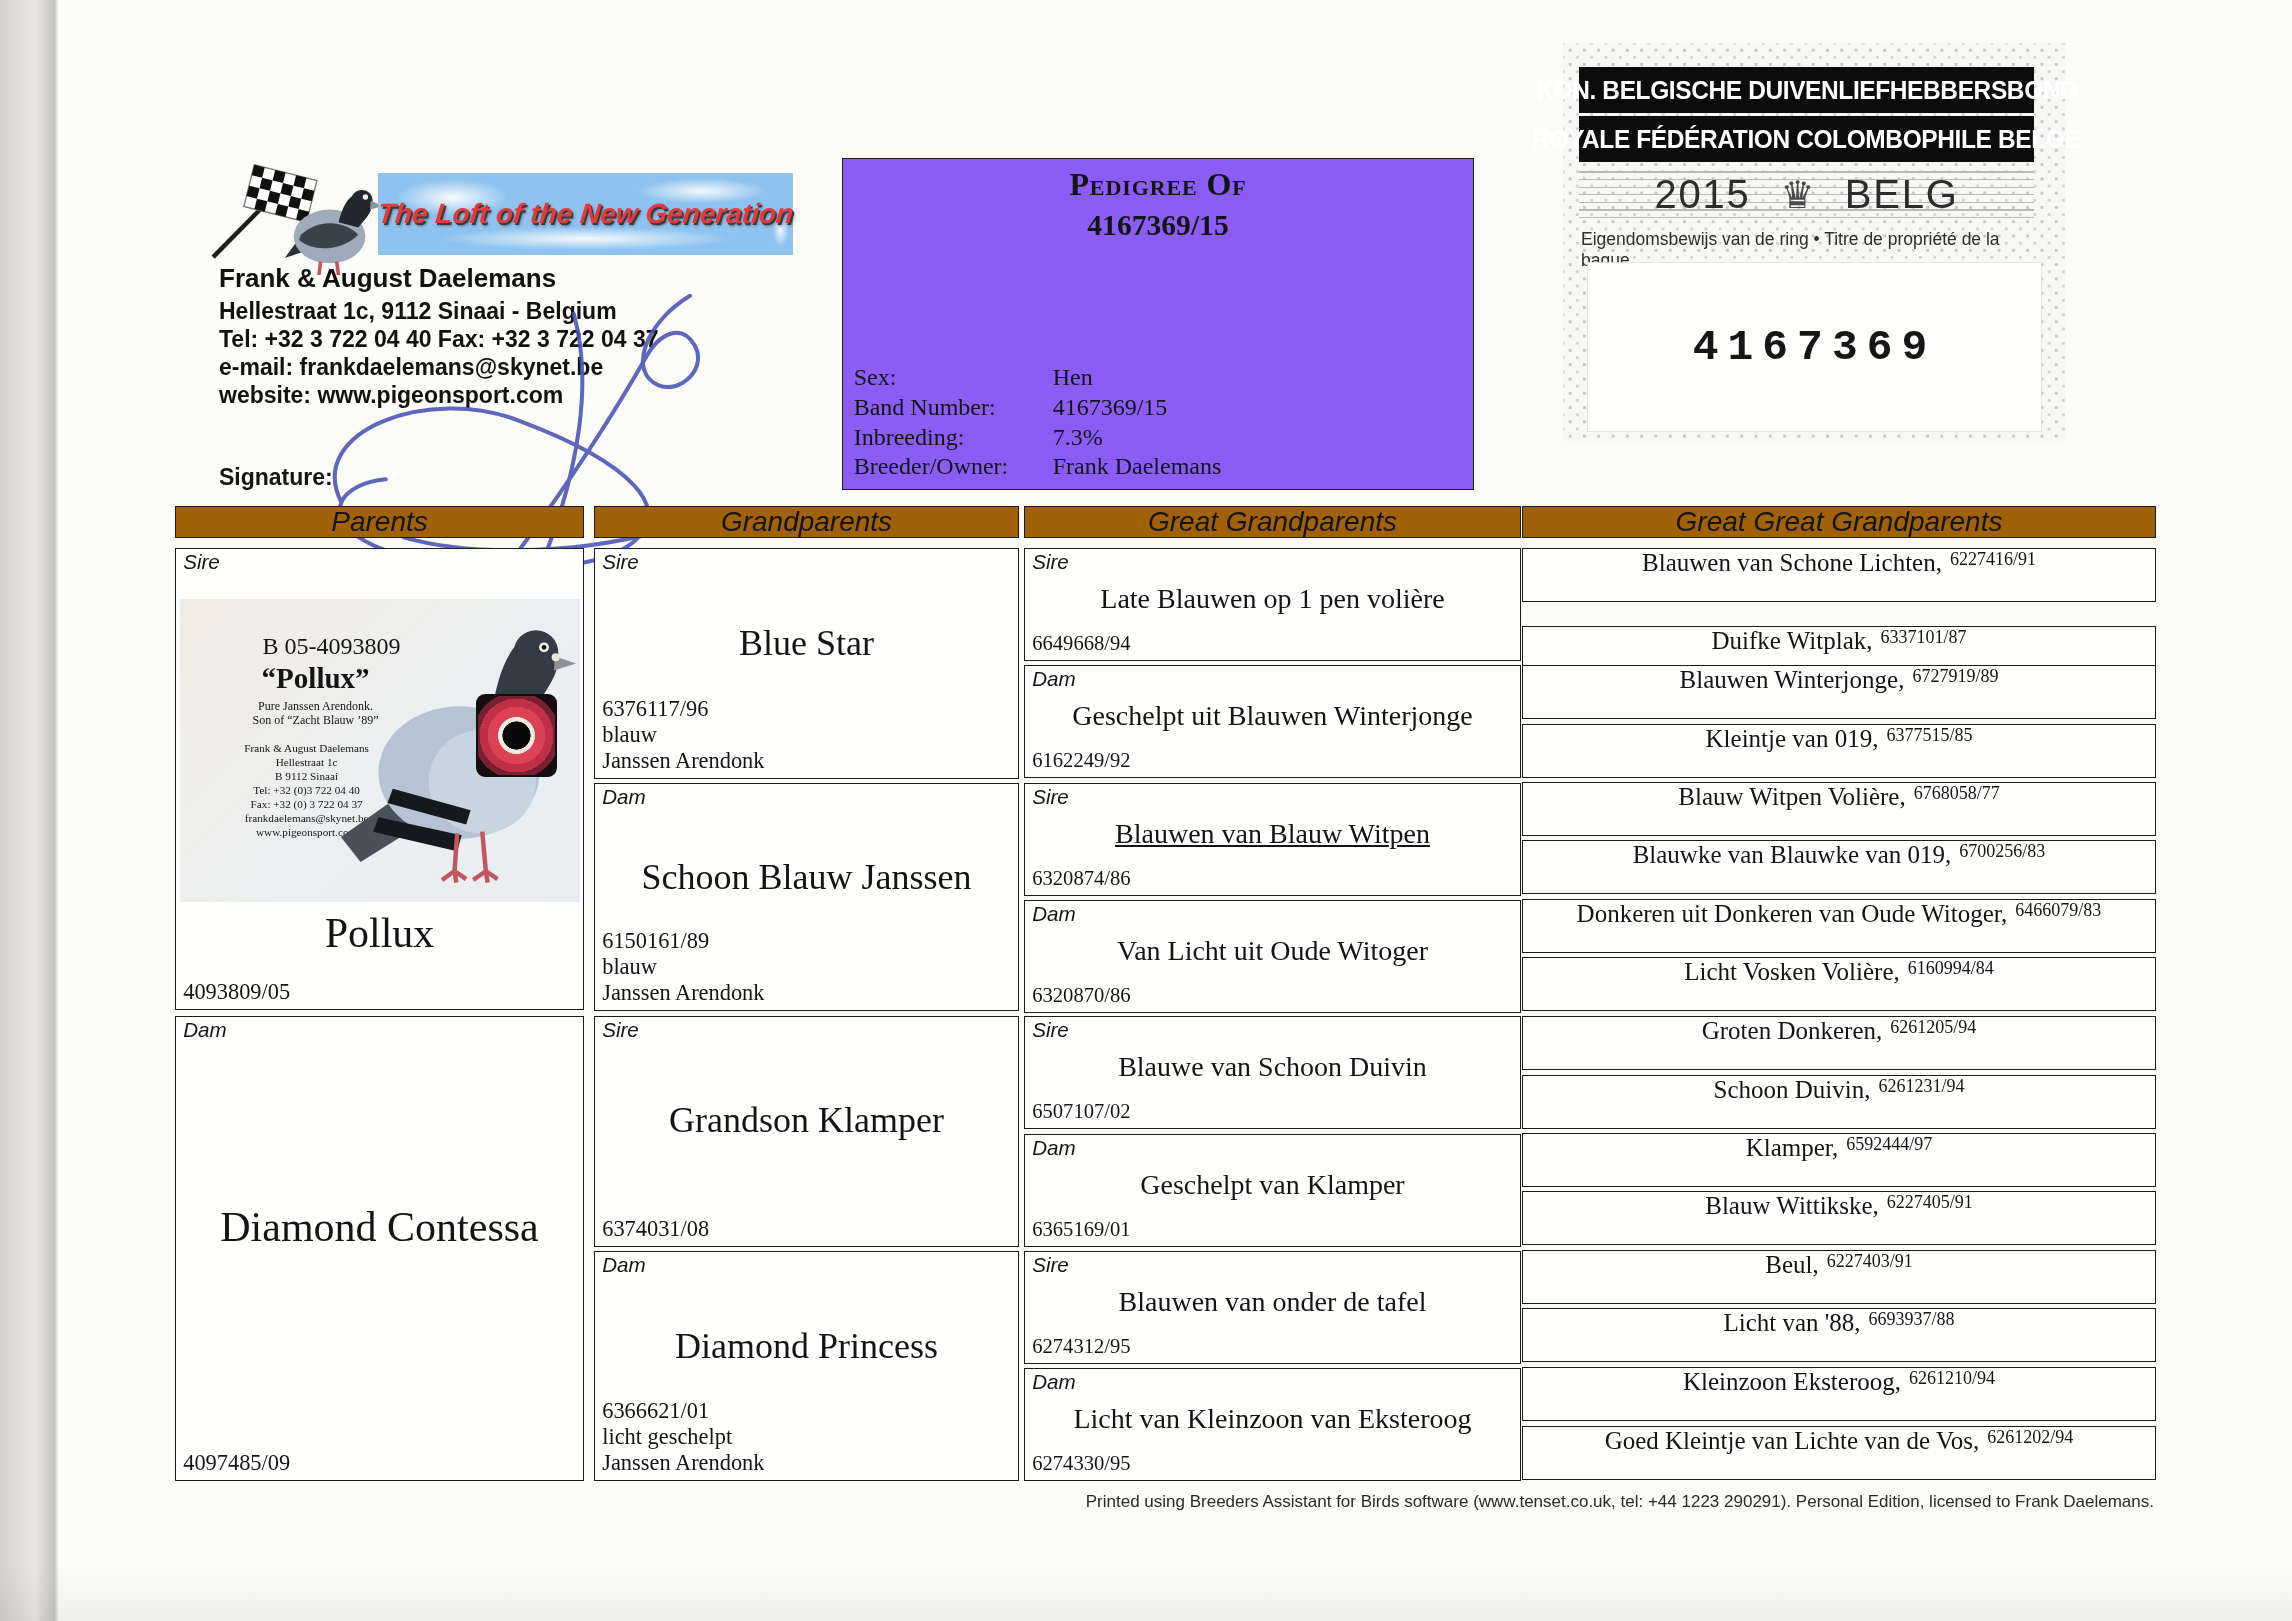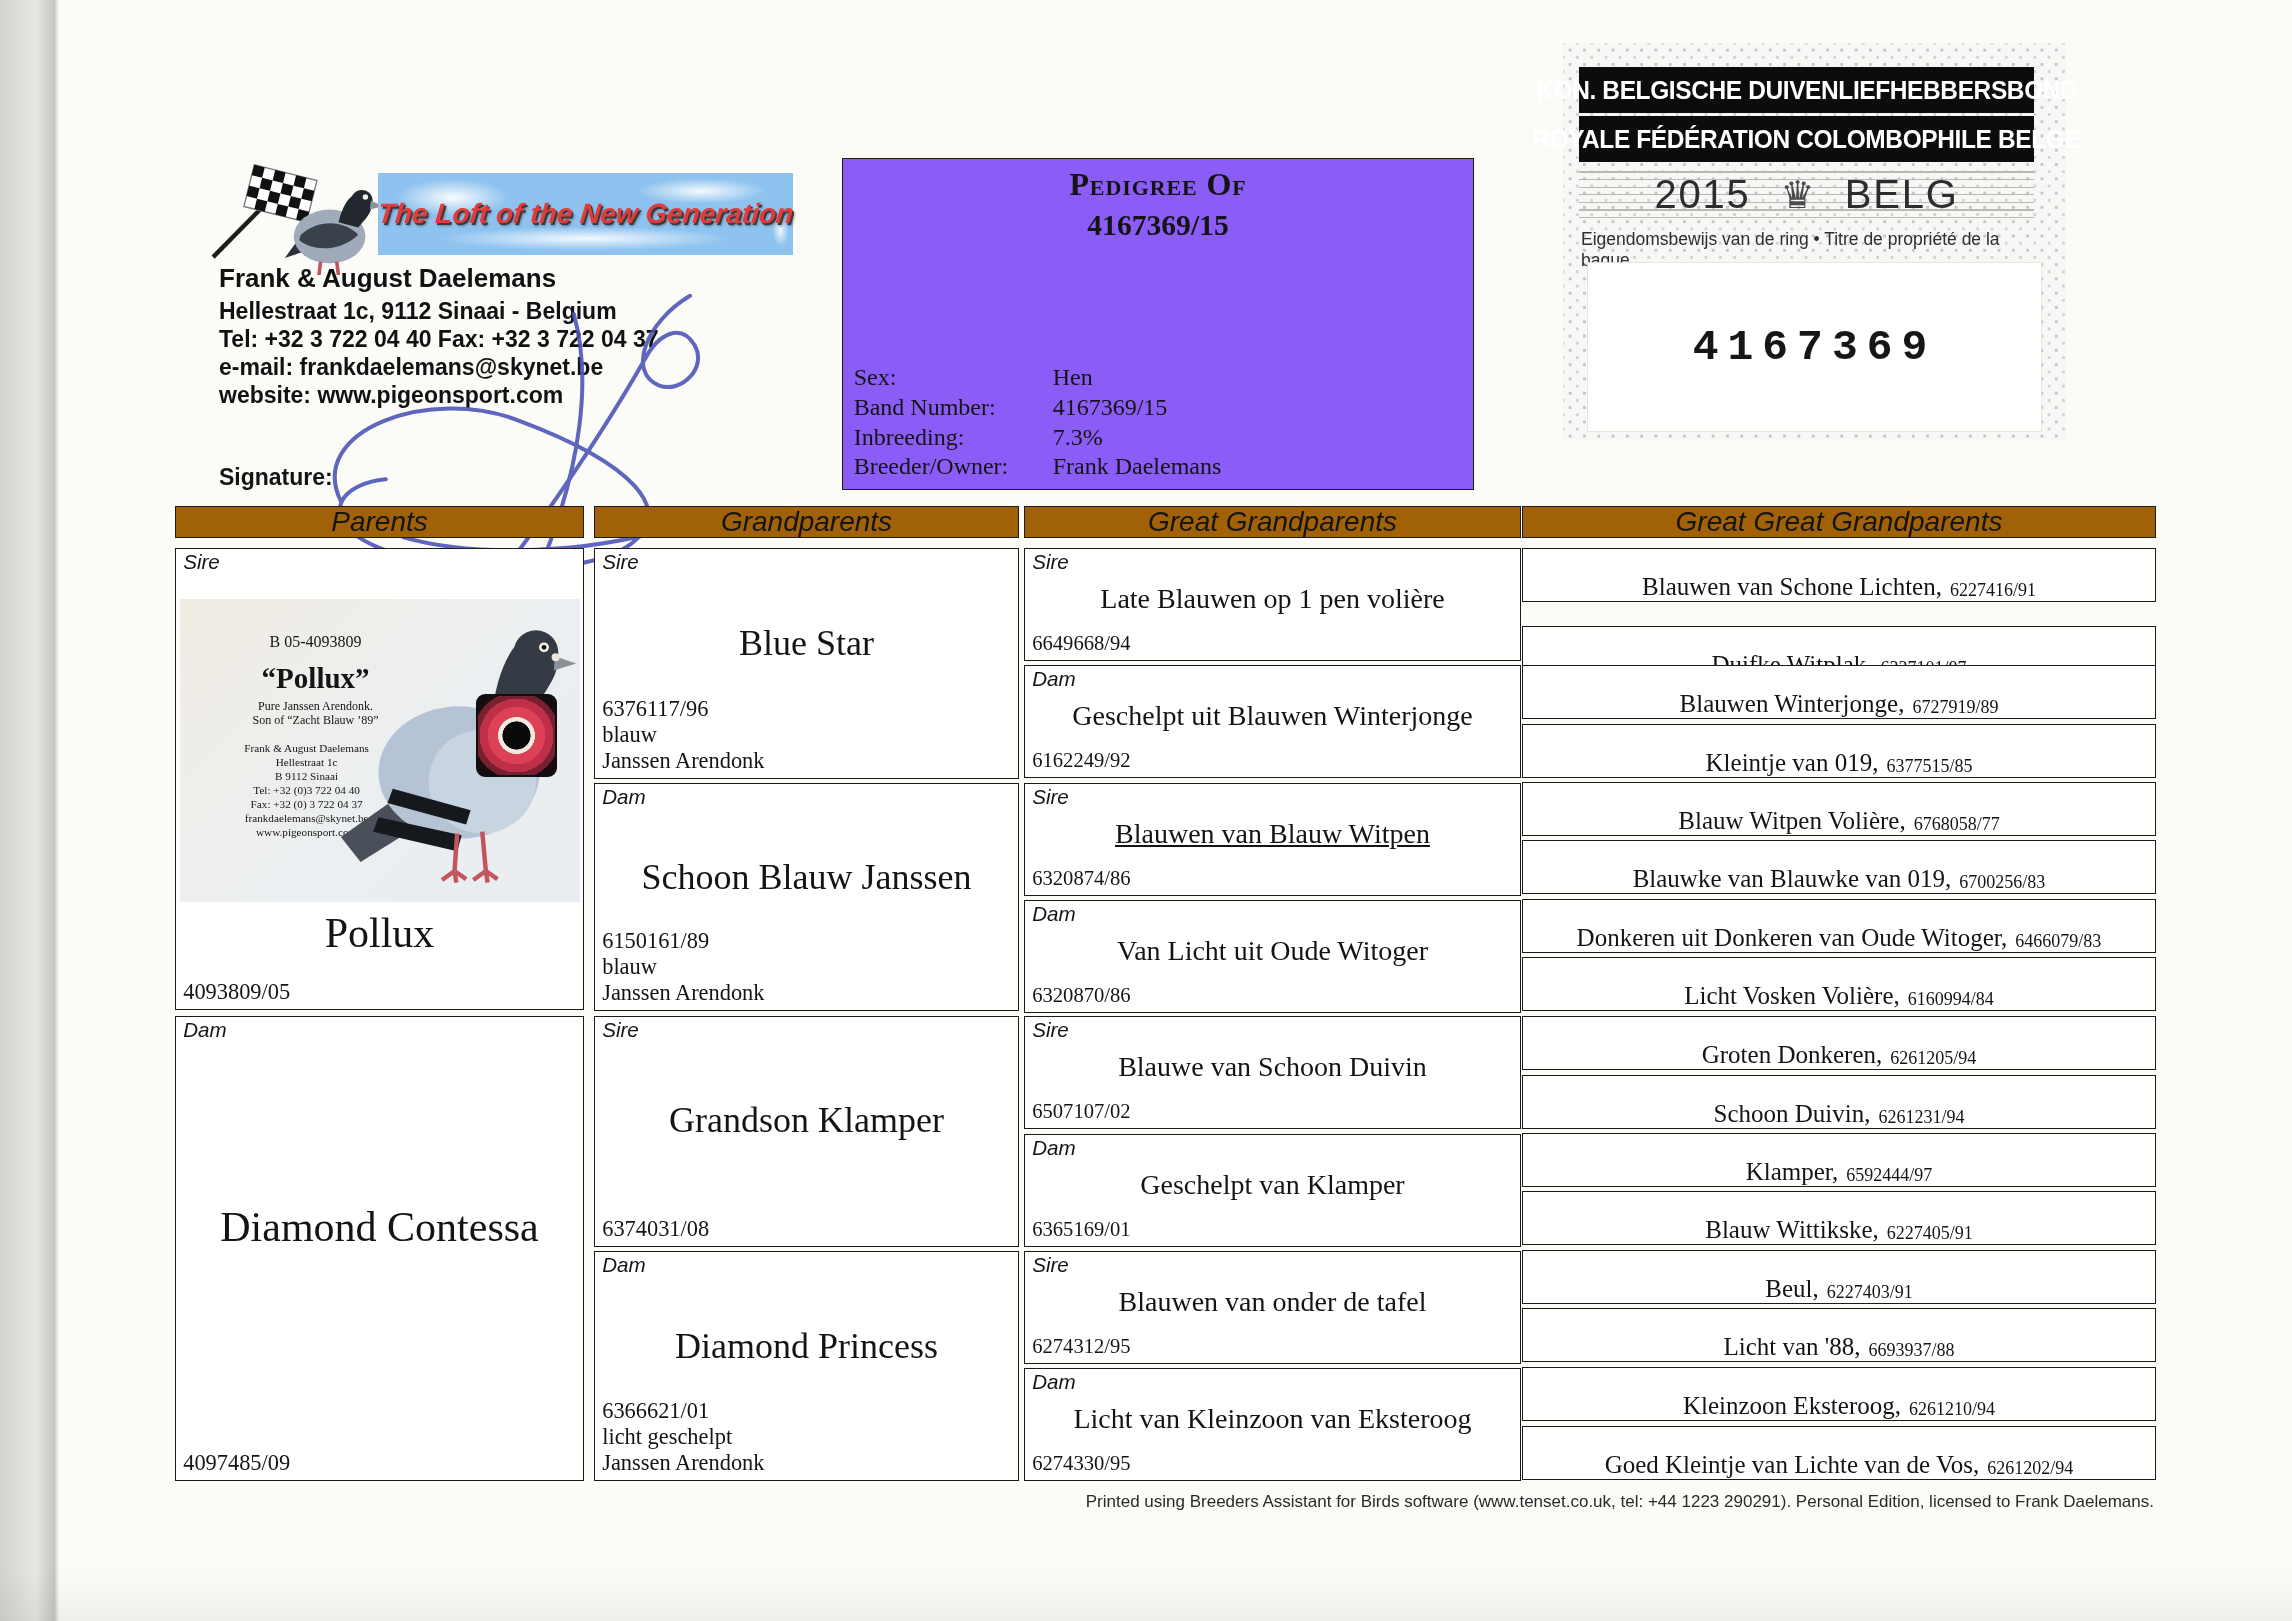--- a/index.html
+++ b/index.html
@@ -91,31 +91,31 @@
 
   .c1 { left:175px; width:407px; }
   .c2 { left:594px; width:423px; }
   .c3 { left:1024px; width:495px; }
   .c4 { left:1522px; width:632px; }
 
   .name-xl { font-size:42px; }
   .name-lg { font-size:36px; }
   .name-md { font-size:28px; }
 
-  .ggg-row { display:flex; align-items:flex-end; justify-content:center;
+  .ggg-row { display:flex; align-items:flex-start; justify-content:center;
     height:100%; padding:0 5.4px; }
   .ggg-name { font-size:25px; white-space:nowrap; }
   .ggg-name::after { content:","; }
   .ggg-band { font-size:18px; margin-left:8px; white-space:nowrap; }
 
   
   .photo { position:absolute; left:3.6px; top:50px; width:400px; height:303px;
     background:linear-gradient(135deg,#f1ece3 0%,#eceff1 55%,#e9edf0 100%); overflow:hidden; }
-  .ph-band { position:absolute; left:16px; top:34px; width:240px; text-align:center;
-    font-size:16px; }
+  .ph-band { position:absolute; left:32px; top:34px; width:240px; text-align:center;
+    font-size:24px; }
   .ph-name { position:absolute; left:16px; top:63px; width:240px; text-align:center;
     font-size:29px; font-weight:bold; }
   .ph-desc { position:absolute; left:25px; top:100px; width:222px; text-align:center;
     font-size:12px; line-height:14.3px; }
   .ph-addr { position:absolute; left:16px; top:142px; width:222px; text-align:center;
     font-size:11.2px; line-height:14px; }
   .eye { position:absolute; left:296px; top:95px; width:77px; height:79px;
     border-radius:9px; border:2.7px solid #101010;
     background:radial-gradient(circle at 50% 50%,
       #0a0a0a 0 25%, #efe9df 26% 33%, #dd4156 34% 52%,

